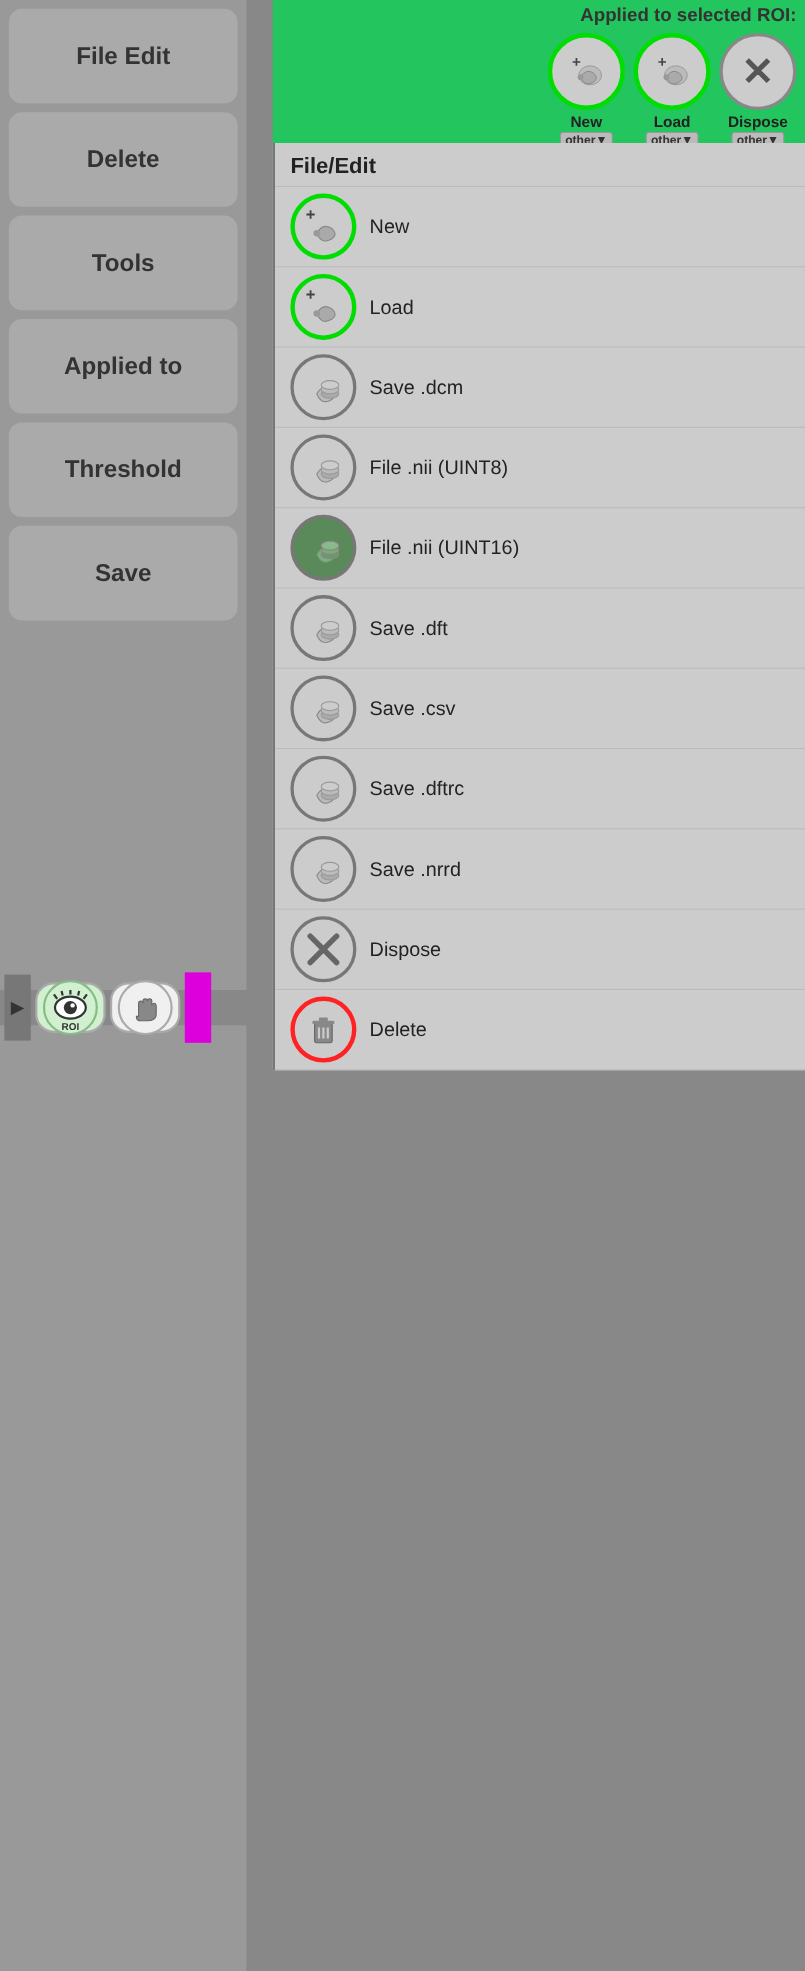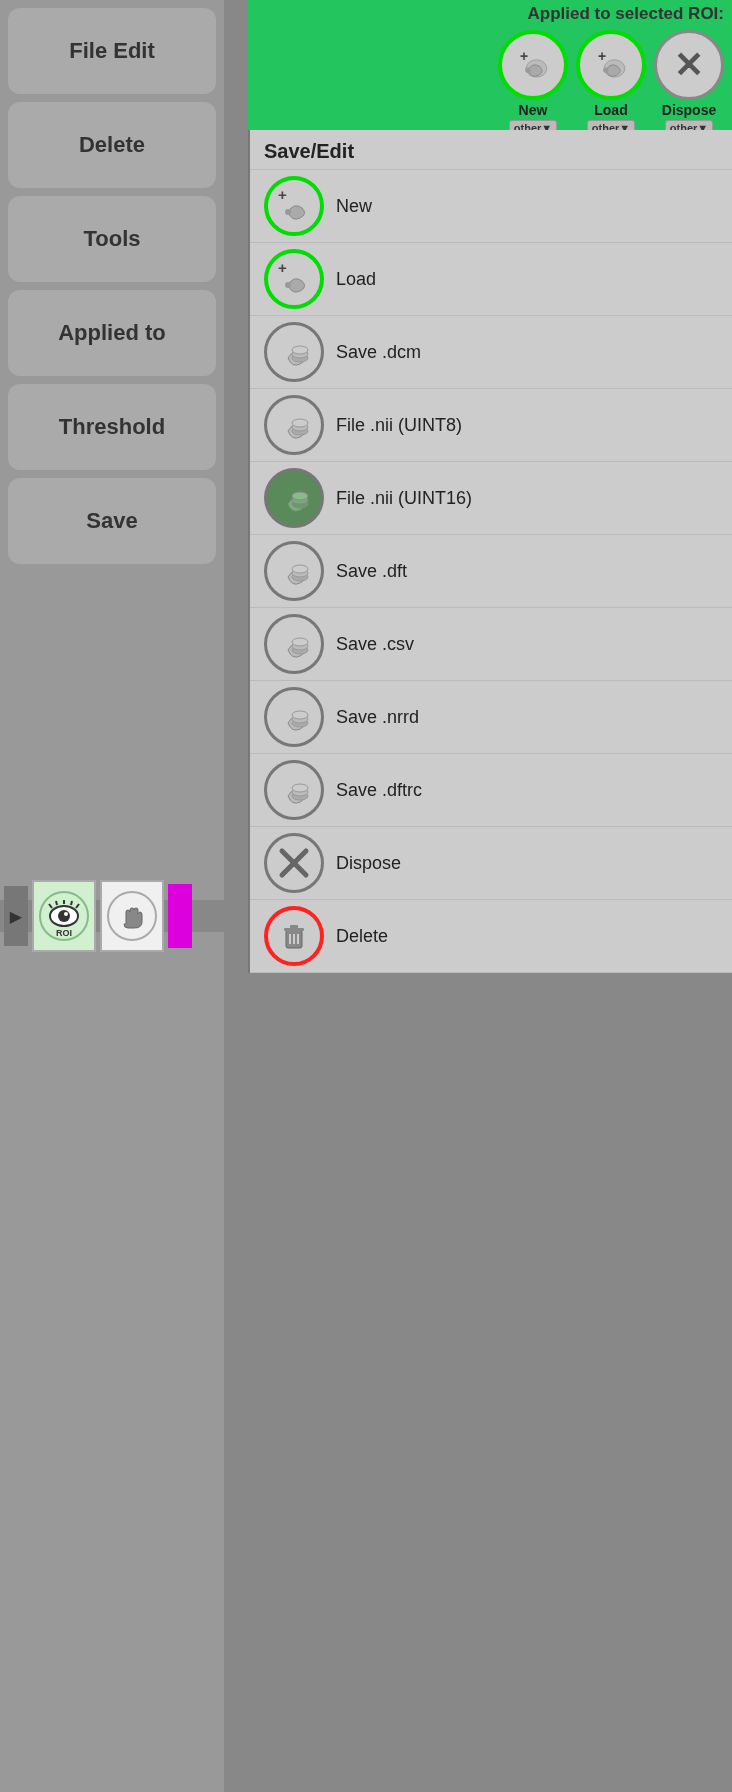--- a/index.html
+++ b/index.html
@@ -184,22 +184,22 @@
       display: flex;
       align-items: center;
       justify-content: center;
       font-size: 16px;
       color: #333;
       cursor: pointer;
     }
 
     .bottom-btn {
       width: 64px;
-      height: 72px;
-      border-radius: 0;
+      height: 46px;
+      border-radius: 17px;
       display: flex;
       align-items: center;
       justify-content: center;
       cursor: pointer;
       border: 2px solid #aaa;
       font-size: 22px;
     }
 
     .bottom-btn-roi { background: #d0f0d0; }
     .bottom-btn-hand { background: #f0f0f0; }
@@ -272,21 +272,21 @@
       <div class="circle-btn circle-btn-gray">
         <span class="x-icon">✕</span>
       </div>
       <div class="toolbar-btn-label">Dispose</div>
       <div class="toolbar-btn-sub">other▼</div>
     </div>
   </div>
 </div>
 
 <div class="menu-panel">
-  <div class="menu-section-title">Save/Edit</div>
+  <div class="menu-section-title">File/Edit</div>
 
   <div class="menu-item">
     <div class="menu-item-icon icon-green-border">
       <svg width="44" height="44" viewBox="0 0 44 44">
         <circle cx="22" cy="22" r="20" fill="#ccc"></circle>
         <text x="6" y="16" font-size="15" fill="#444" font-weight="bold">+</text>
         <path d="M16,28 Q22,18 30,24 Q36,30 28,34 Q20,38 16,28Z" fill="#aaa" stroke="#888" stroke-width="1"></path>
         <circle cx="16" cy="28" r="3" fill="#999"></circle>
       </svg>
     </div>
@@ -373,34 +373,34 @@
   <div class="menu-item">
     <div class="menu-item-icon icon-gray-border">
       <svg width="44" height="44" viewBox="0 0 44 44">
         <circle cx="22" cy="22" r="20" fill="#ccc"></circle>
         <path d="M16,28 Q22,18 30,24 Q36,30 28,34 Q20,38 16,28Z" fill="#bbb" stroke="#888" stroke-width="1"></path>
         <ellipse cx="28" cy="28" rx="8" ry="4" fill="#aaa" stroke="#999" stroke-width="1"></ellipse>
         <ellipse cx="28" cy="24" rx="8" ry="4" fill="#bbb" stroke="#999" stroke-width="1"></ellipse>
         <ellipse cx="28" cy="20" rx="8" ry="4" fill="#ccc" stroke="#999" stroke-width="1"></ellipse>
       </svg>
     </div>
+    <span class="menu-item-label">Save .dftrc</span>
+  </div>
+
+  <div class="menu-item">
+    <div class="menu-item-icon icon-gray-border">
+      <svg width="44" height="44" viewBox="0 0 44 44">
+        <circle cx="22" cy="22" r="20" fill="#ccc"></circle>
+        <path d="M16,28 Q22,18 30,24 Q36,30 28,34 Q20,38 16,28Z" fill="#bbb" stroke="#888" stroke-width="1"></path>
+        <ellipse cx="28" cy="28" rx="8" ry="4" fill="#aaa" stroke="#999" stroke-width="1"></ellipse>
+        <ellipse cx="28" cy="24" rx="8" ry="4" fill="#bbb" stroke="#999" stroke-width="1"></ellipse>
+        <ellipse cx="28" cy="20" rx="8" ry="4" fill="#ccc" stroke="#999" stroke-width="1"></ellipse>
+      </svg>
+    </div>
     <span class="menu-item-label">Save .nrrd</span>
-  </div>
-
-  <div class="menu-item">
-    <div class="menu-item-icon icon-gray-border">
-      <svg width="44" height="44" viewBox="0 0 44 44">
-        <circle cx="22" cy="22" r="20" fill="#ccc"></circle>
-        <path d="M16,28 Q22,18 30,24 Q36,30 28,34 Q20,38 16,28Z" fill="#bbb" stroke="#888" stroke-width="1"></path>
-        <ellipse cx="28" cy="28" rx="8" ry="4" fill="#aaa" stroke="#999" stroke-width="1"></ellipse>
-        <ellipse cx="28" cy="24" rx="8" ry="4" fill="#bbb" stroke="#999" stroke-width="1"></ellipse>
-        <ellipse cx="28" cy="20" rx="8" ry="4" fill="#ccc" stroke="#999" stroke-width="1"></ellipse>
-      </svg>
-    </div>
-    <span class="menu-item-label">Save .dftrc</span>
   </div>
 
   <div class="menu-item">
     <div class="menu-item-icon icon-x-gray">
       <svg width="44" height="44" viewBox="0 0 44 44">
         <circle cx="22" cy="22" r="20" fill="#ccc"></circle>
         <line x1="10" y1="10" x2="34" y2="34" stroke="#666" stroke-width="5" stroke-linecap="round"></line>
         <line x1="34" y1="10" x2="10" y2="34" stroke="#666" stroke-width="5" stroke-linecap="round"></line>
       </svg>
     </div>

